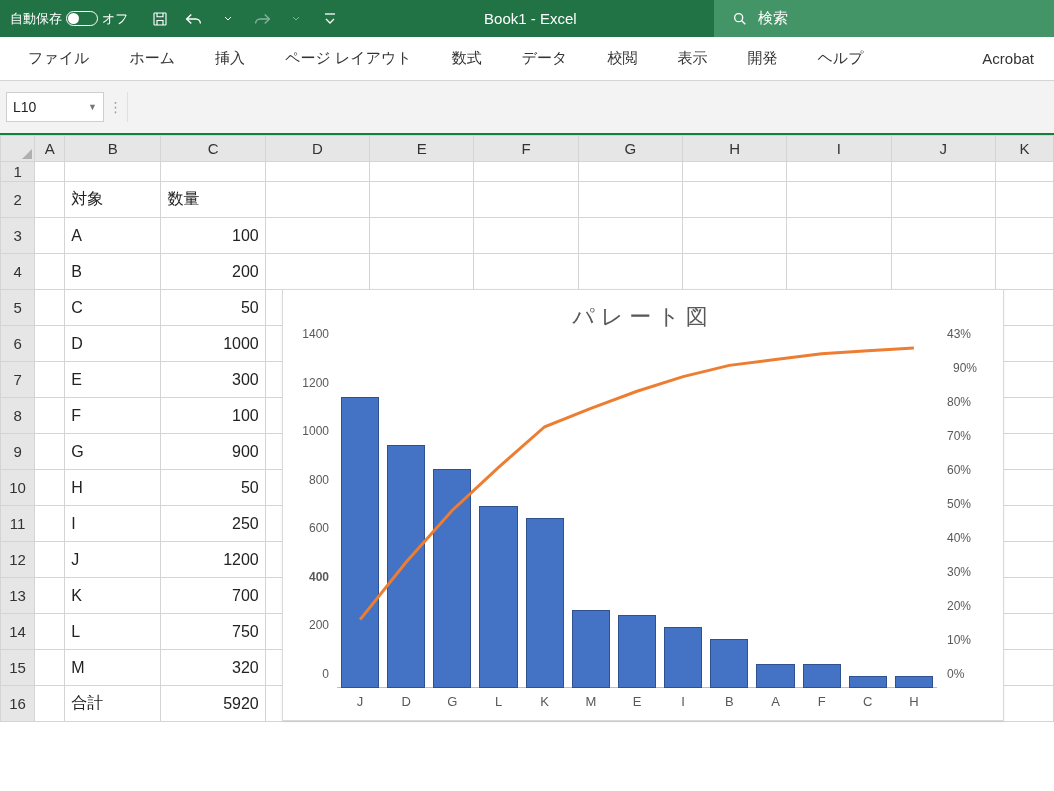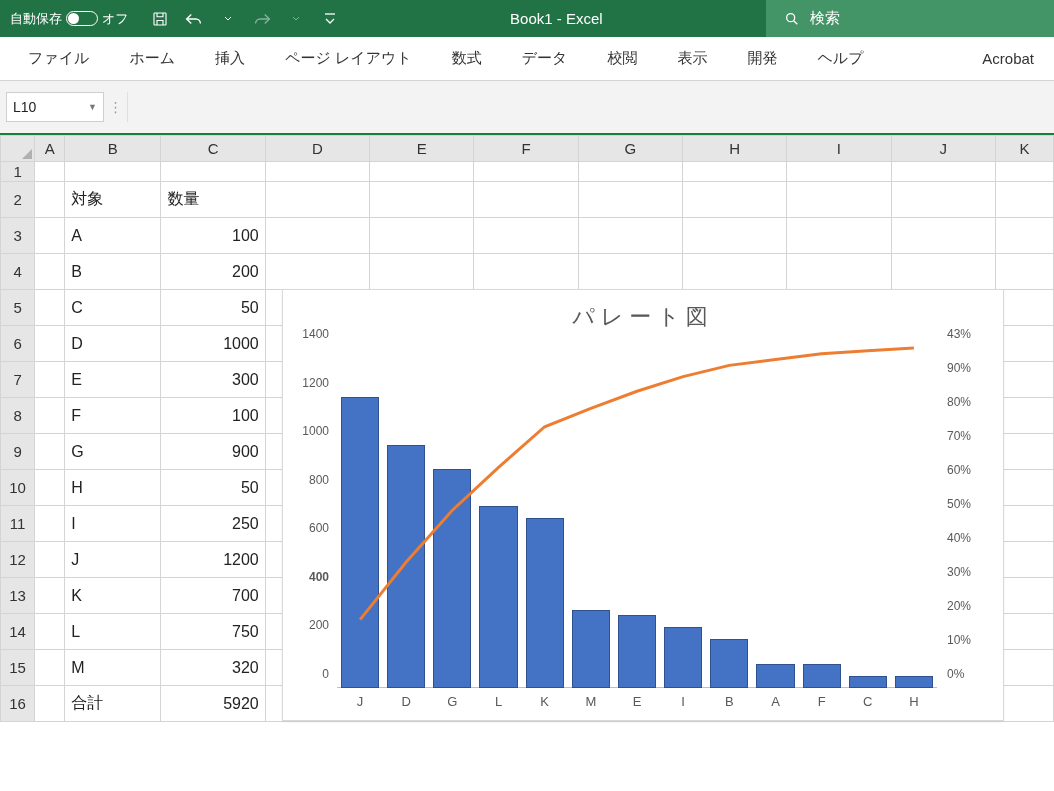--- a/index.html
+++ b/index.html
@@ -7,21 +7,21 @@
 
   
   .titlebar { height: 37px; background: #217346; display: flex; align-items: center; color: #fff; font-size: 13px; }
   .autosave { display: flex; align-items: center; gap: 4px; padding: 0 10px; }
   .autosave-toggle { width: 32px; height: 15px; border: 1px solid #fff; border-radius: 8px; position: relative; display: inline-block; }
   .autosave-toggle::after { content:""; position:absolute; width:11px; height:11px; background:#fff; border-radius:50%; top:1px; left:1px; }
   .qat { display: flex; align-items: center; gap: 0px; padding-left: 4px; }
   .qat-btn { width: 34px; height: 36px; display: flex; align-items: center; justify-content: center; }
   .qat-btn svg { stroke:#fff; fill:none; }
   .title-center { flex: 1; text-align: center; font-size: 15px; }
-  .search-area { width: 288px; height: 37px; background: #439467; display: flex; align-items: center; gap: 10px; padding-left: 18px; color:#fff; font-size:15px; }
+  .search-area { width: 340px; height: 37px; background: #439467; display: flex; align-items: center; gap: 10px; padding-left: 18px; color:#fff; font-size:15px; }
   .search-area svg { stroke:#fff; fill:none; }
 
   
   .ribbon { height: 44px; background: #fff; border-bottom: 1px solid #d4d4d4; display: flex; align-items: center; gap: 0px; font-size: 15px; padding-left: 8px; }
   .ribbon .tab { padding: 10px 20px; color:#333; cursor:pointer; white-space:nowrap;}
   .ribbon .spacer { flex:1; }
 
   
   .fbar-wrap { height: 54px; background: #f3f3f3; border-bottom: 2px solid #15803d; display:flex; align-items:center; }
   .namebox-wrap { display:flex; align-items:center; margin:8px 0 8px 6px; }
@@ -420,21 +420,21 @@
     <div class="y-right" id="yright">
         <div style="bottom: 0%;">0%</div>
         <div style="bottom: 10%;">10%</div>
         <div style="bottom: 20%;">20%</div>
         <div style="bottom: 30%;">30%</div>
         <div style="bottom: 40%;">40%</div>
         <div style="bottom: 50%;">50%</div>
         <div style="bottom: 60%;">60%</div>
         <div style="bottom: 70%;">70%</div>
         <div style="bottom: 80%;">80%</div>
-        <div style="bottom: 90%;">90%</div>
+        <div style="bottom: 90%; margin-left: 6px;">90%</div>
         <div style="bottom: 100%;">43%</div>
       </div>
     <div class="plot" id="plot">
        <div class="baseline"></div>
        <div class="bars" id="bars">
           <div style="height: 85.7143%;"></div>
           <div style="height: 71.4286%;"></div>
           <div style="height: 64.2857%;"></div>
           <div style="height: 53.5714%;"></div>
           <div style="height: 50%;"></div>

